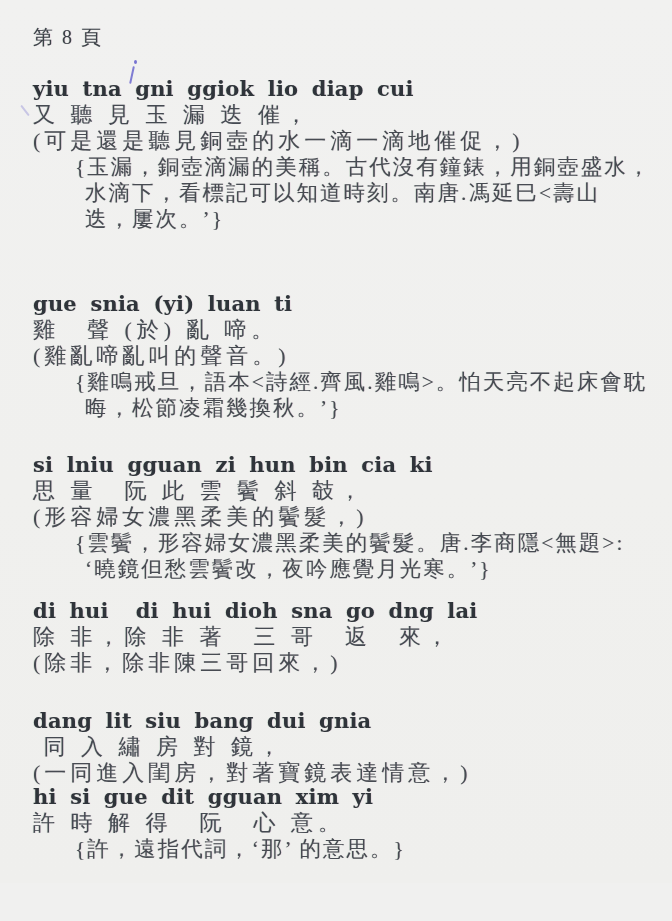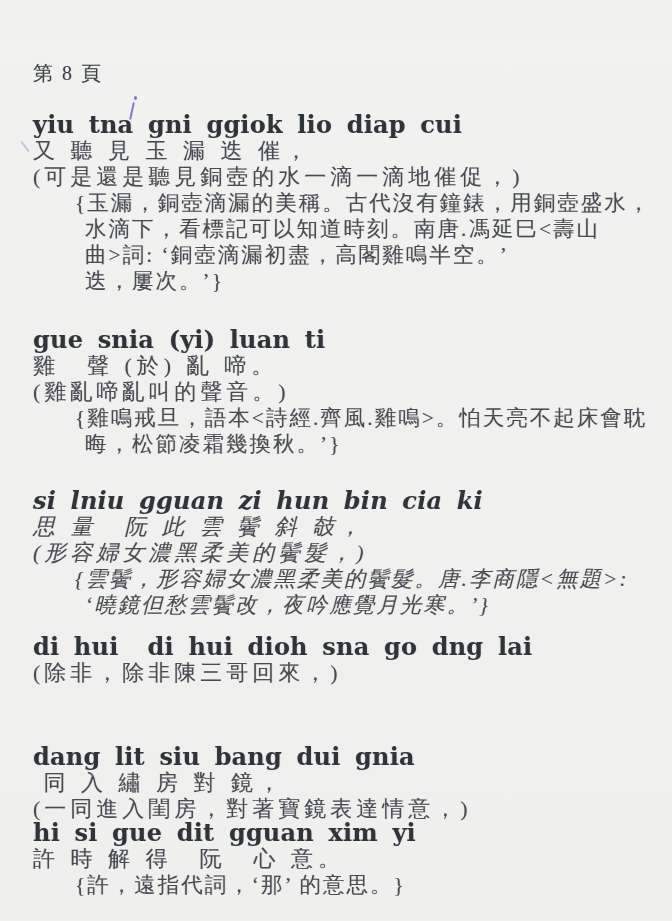--- a/index.html
+++ b/index.html
@@ -5,35 +5,34 @@
   html,body{margin:0;padding:0;}
   body{
     width:672px;height:921px;overflow:hidden;
     background:#f0f0ef;
     font-family:"Liberation Serif","DejaVu Serif",serif;
   }
   .page{
     position:relative;width:672px;height:883px;
     background:linear-gradient(180deg,#f1f1f0 0%,#f0f0ee 55%,#efefed 100%);
     color:#43474e;
-    margin-top:36px;
   }
   .txt{
     white-space:pre;
     text-shadow:0.7px 0.3px 0.4px rgba(175,85,150,0.16), -0.7px -0.3px 0.4px rgba(75,150,95,0.18);
   }
   .header{
     position:absolute;left:33px;top:24px;
     font-size:20px;letter-spacing:2px;color:#3c4148;
     height:26px;line-height:26px;
   }
   .stanza{position:absolute;left:33px;}
   .roman{
     font-family:"DejaVu Serif","Liberation Serif",serif;
-    font-weight:bold;font-size:24px;color:#2f343a;
+    font-weight:bold;font-size:21px;color:#2f343a;
     word-spacing:6px;letter-spacing:0.2px;
     height:26px;line-height:26px;
   }
   .verse{
     font-size:22px;letter-spacing:5px;color:#454a52;
     height:26px;line-height:26px;
   }
   .gloss{
     font-size:22px;letter-spacing:4px;color:#474b52;
     height:26px;line-height:26px;
@@ -61,42 +60,42 @@
     <div class="stroke"></div>
   </div>
   <div class="pen-mark-b" style="left:24px;top:104px;"></div>
 
   <section class="stanza" style="top:76px;">
     <div class="roman txt">yiu tna gni ggiok lio diap cui</div>
     <div class="verse txt">又 聽 見 玉 漏 迭 催，</div>
     <div class="gloss txt">(可是還是聽見銅壺的水一滴一滴地催促，)</div>
     <div class="note txt">{玉漏，銅壺滴漏的美稱。古代沒有鐘錶，用銅壺盛水，</div>
     <div class="note cont txt">水滴下，看標記可以知道時刻。南唐.馮延巳&lt;壽山</div>
-    <div class="note cont txt">曲&gt;詞: ‘銅壺滴漏初盡，高閣雞鳴半空。’</div>
     <div class="note cont txt">迭，屢次。’}</div>
   </section>
 
   <section class="stanza" style="top:291px;">
     <div class="roman txt">gue snia (yi) luan ti</div>
     <div class="verse txt">雞　聲 (於) 亂 啼。</div>
     <div class="gloss txt">(雞亂啼亂叫的聲音。)</div>
     <div class="note txt">{雞鳴戒旦，語本&lt;詩經.齊風.雞鳴&gt;。怕天亮不起床會耽</div>
     <div class="note cont txt">晦，松節凌霜幾換秋。’}</div>
   </section>
 
-  <section class="stanza" style="top:452px;font-style:italic;">
+  <section class="stanza" style="top:452px;">
     <div class="roman txt">si lniu gguan zi hun bin cia ki</div>
     <div class="verse txt">思 量　阮 此 雲 鬢 斜 攲，</div>
     <div class="gloss txt">(形容婦女濃黑柔美的鬢髮，)</div>
     <div class="note txt">{雲鬢，形容婦女濃黑柔美的鬢髮。唐.李商隱&lt;無題&gt;:</div>
     <div class="note cont txt">‘曉鏡但愁雲鬢改，夜吟應覺月光寒。’}</div>
   </section>
 
   <section class="stanza" style="top:598px;">
     <div class="roman txt">di hui  di hui dioh sna go dng lai</div>
+    <div class="verse txt">除 非，除 非 著　三 哥　返　來，</div>
     <div class="gloss txt">(除非，除非陳三哥回來，)</div>
   </section>
 
   <section class="stanza" style="top:708px;">
     <div class="roman txt">dang lit siu bang dui gnia</div>
     <div class="verse txt"> 同 入 繡 房 對 鏡，</div>
     <div class="gloss txt">(一同進入閨房，對著寶鏡表達情意，)</div>
   </section>
 
   <section class="stanza" style="top:784px;">

